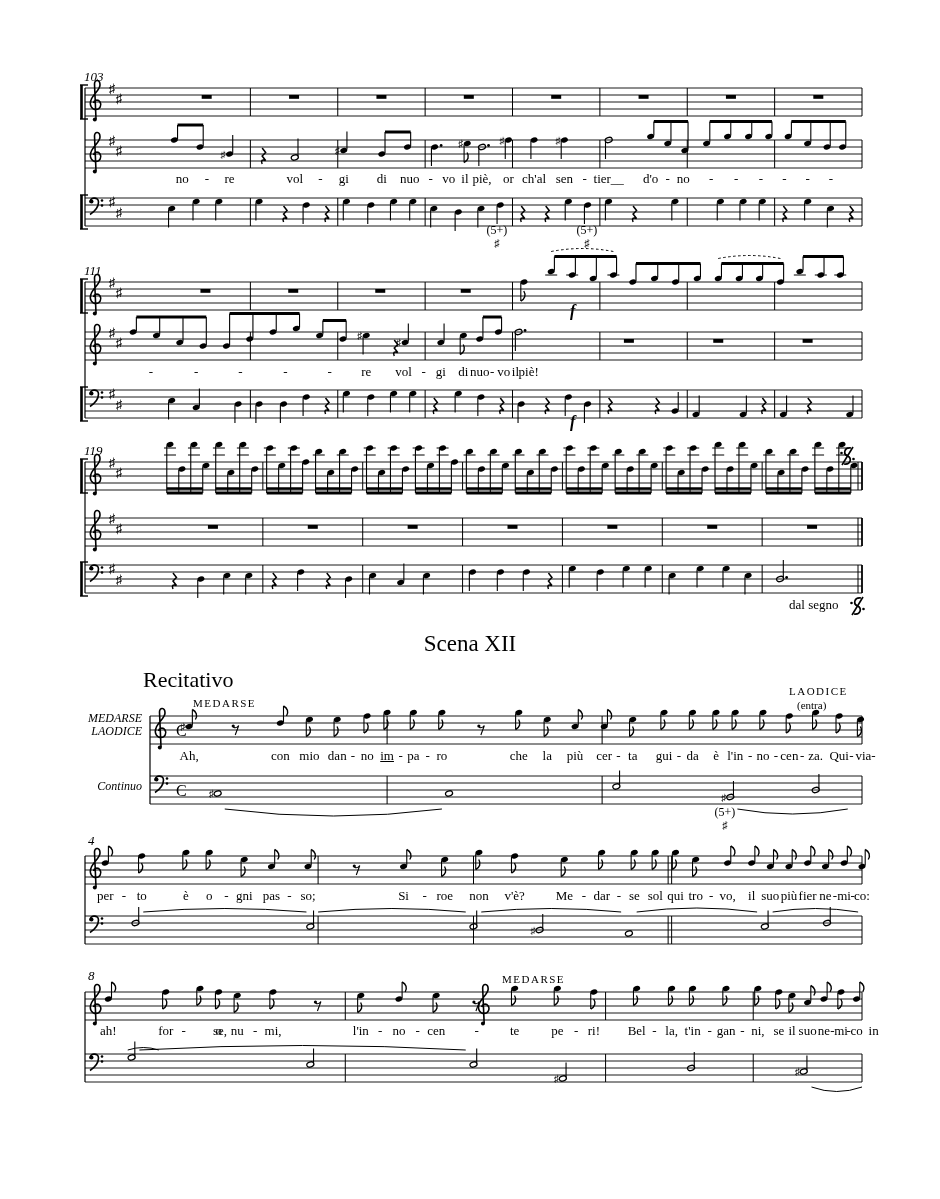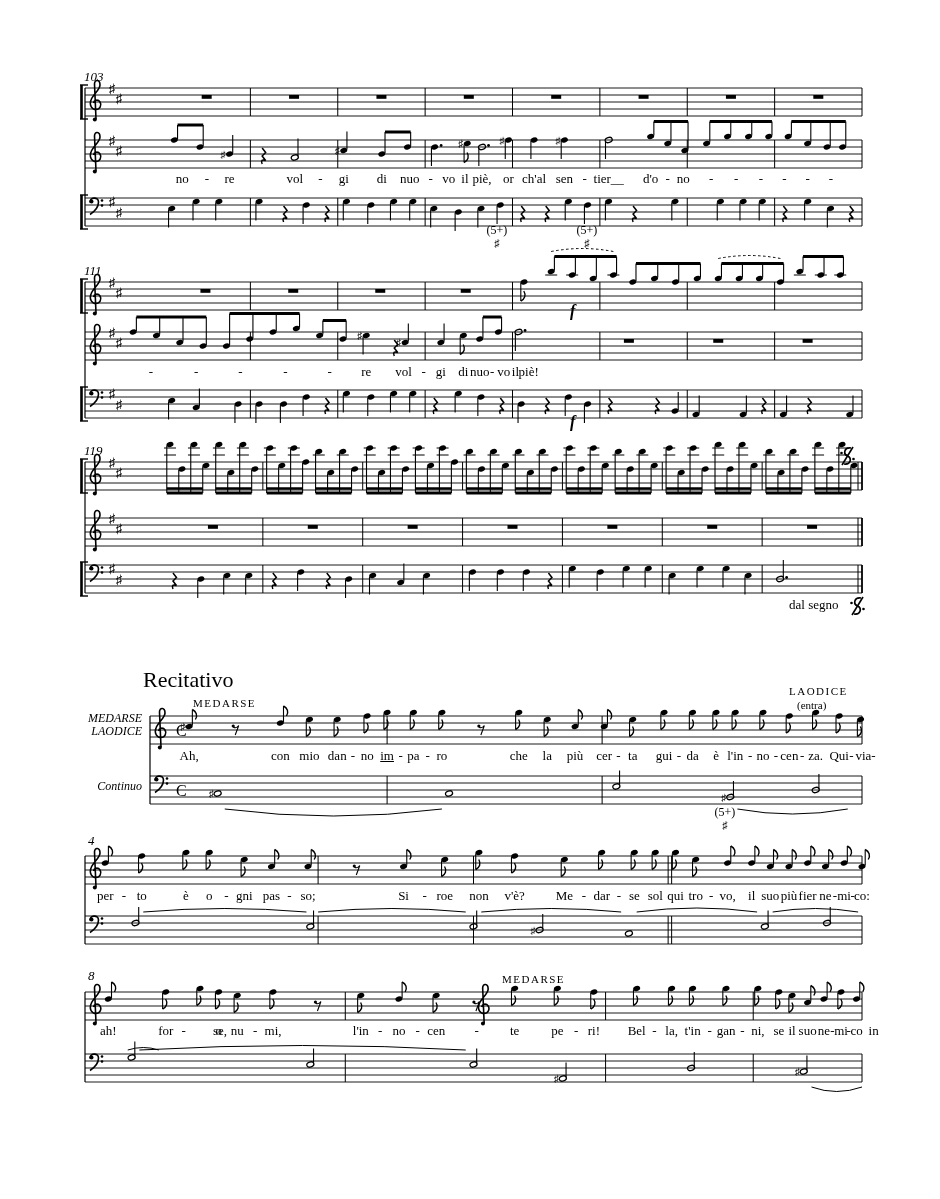--- a/index.html
+++ b/index.html
@@ -1267,20 +1267,21 @@
       <circle cx="17.5" cy="15" r="1.3" fill="#000"></circle>
     </svg>
   <span class="t ds" style="left:789px;top:598px">dal segno</span>
   <svg id="segnoBot" style="left:846px;top:594px" width="24" height="24">
       <line x1="6" y1="21" x2="17" y2="3" stroke="#000" stroke-width="1.6"></line>
       <path d="M 15 4 C 8 3 7 10 11.5 12 C 16 14 15 21 8 20" fill="none" stroke="#000" stroke-width="1.7"></path>
       <circle cx="5.5" cy="9" r="1.3" fill="#000"></circle>
       <circle cx="17.5" cy="15" r="1.3" fill="#000"></circle>
     </svg>
 
+  <div class="t h-scene">Scena XII</div>
   <div class="t h-recit">Recitativo</div>
 
   <span class="t charlbl" style="left:193px;top:698px">MEDARSE</span>
   <span class="t charlbl" style="left:789px;top:686px">LAODICE</span>
   <span class="t stage" style="left:797px;top:700px">(entra)</span>
   <div class="t instlbl" style="left:52px;top:712px;width:90px">
     <div>MEDARSE</div>
     <div>LAODICE</div>
   </div>
   <div class="t instlbl" style="left:52px;top:780px;width:90px">Continuo</div>

